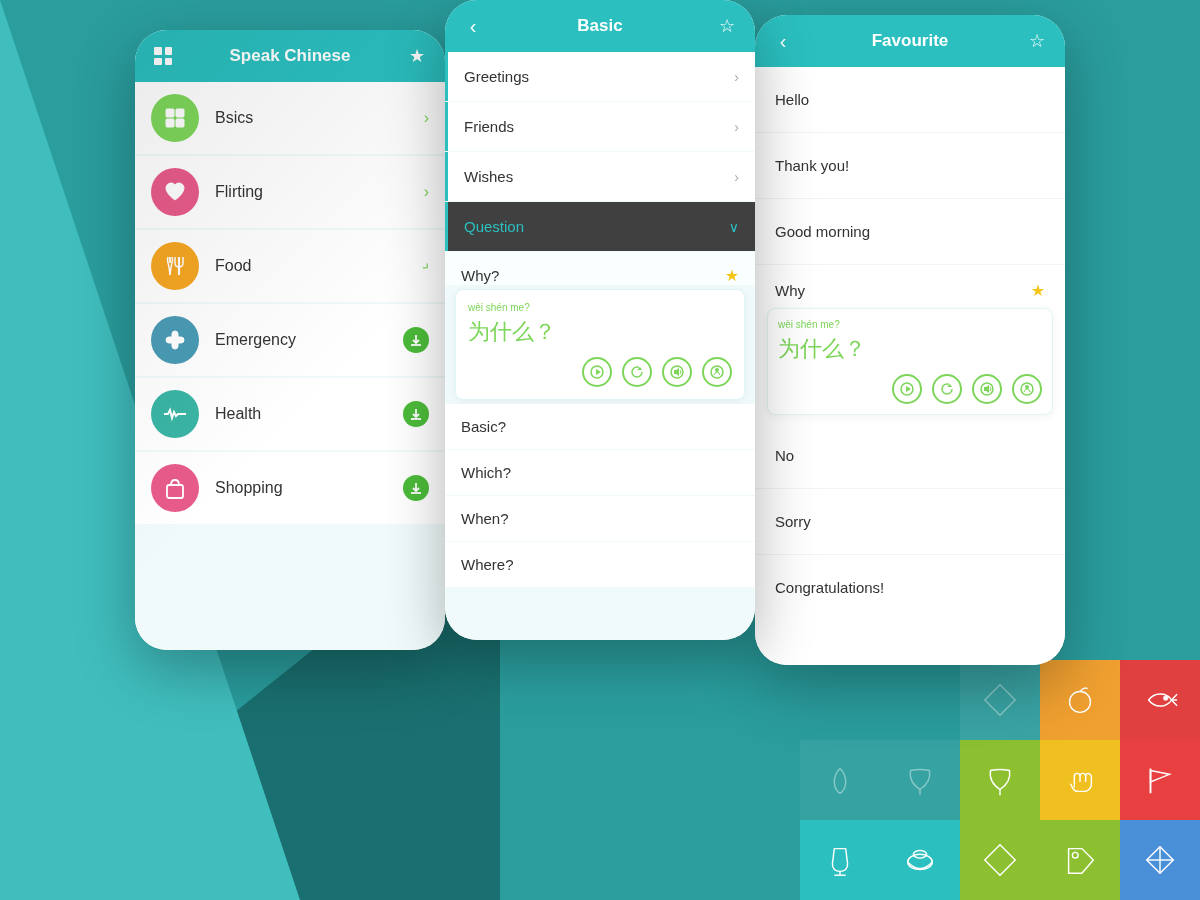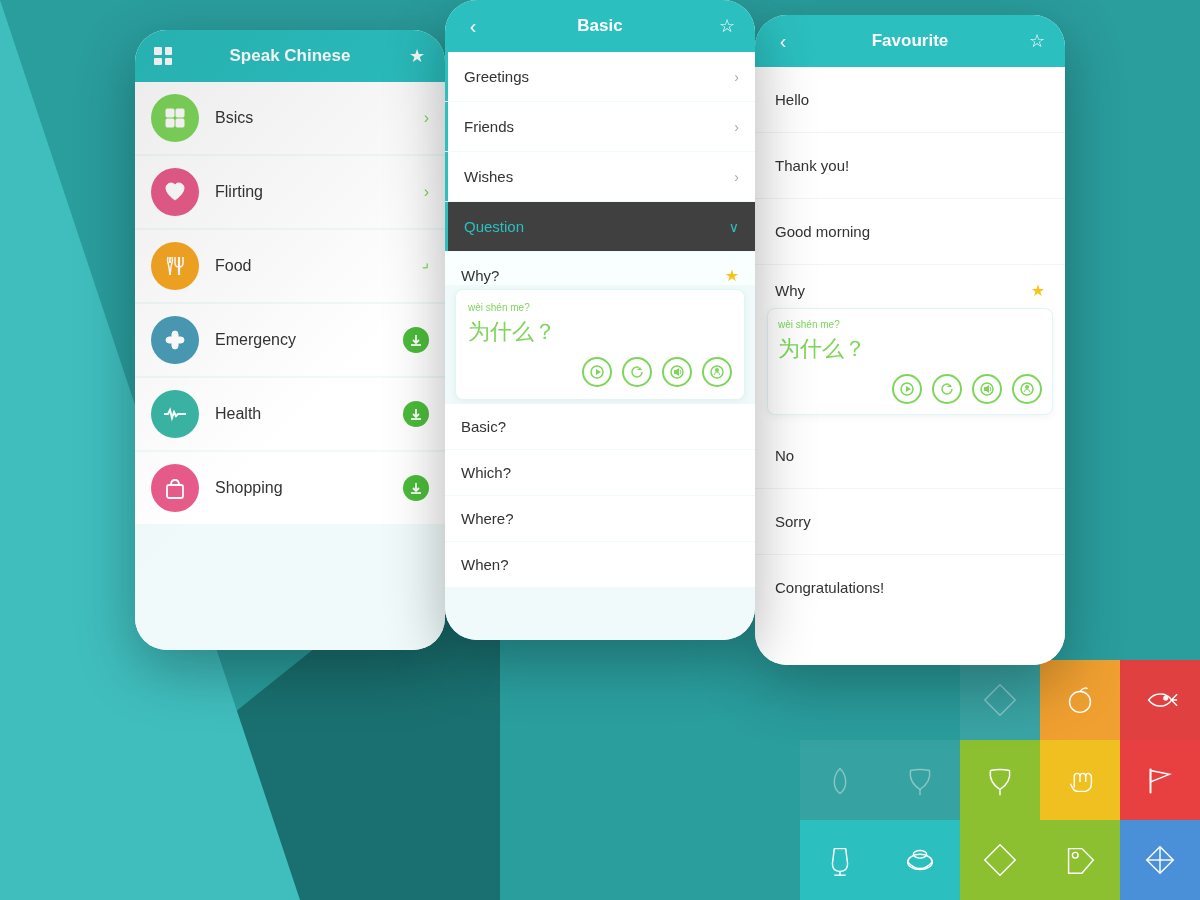--- a/index.html
+++ b/index.html
@@ -643,25 +643,25 @@
 
       <div class="question-item">
         <span class="question-item-label">Basic?</span>
       </div>
 
       <div class="question-item">
         <span class="question-item-label">Which?</span>
       </div>
 
       <div class="question-item">
+        <span class="question-item-label">When?</span>
+      </div>
+
+      <div class="question-item">
         <span class="question-item-label">Where?</span>
-      </div>
-
-      <div class="question-item">
-        <span class="question-item-label">When?</span>
       </div>
     </div>
   </div>
 
   <div class="phone phone-3" style="margin-top: 15px;">
     <div class="phone-header">
       <div class="header-icon back-arrow">‹</div>
       <div class="phone-header-title">Favourite</div>
       <div class="header-icon star-icon">☆</div>
     </div>

